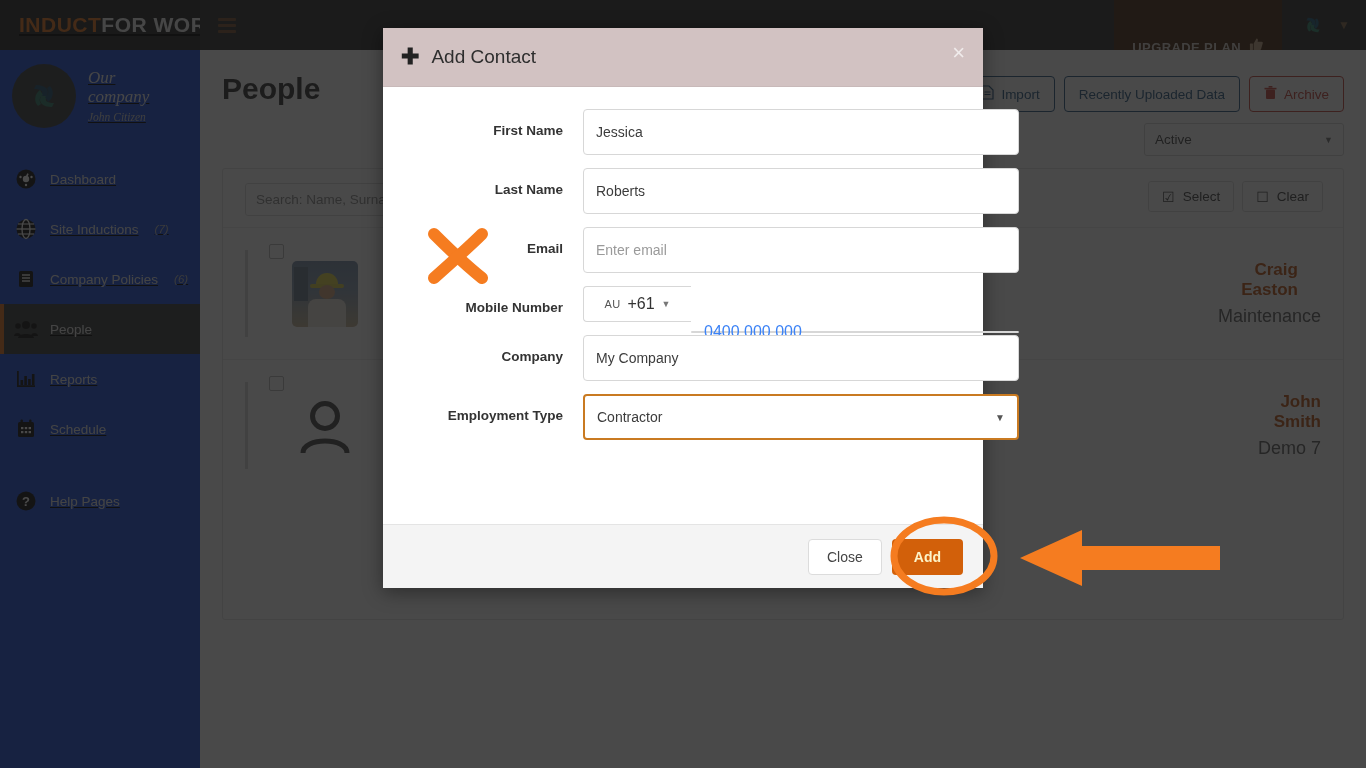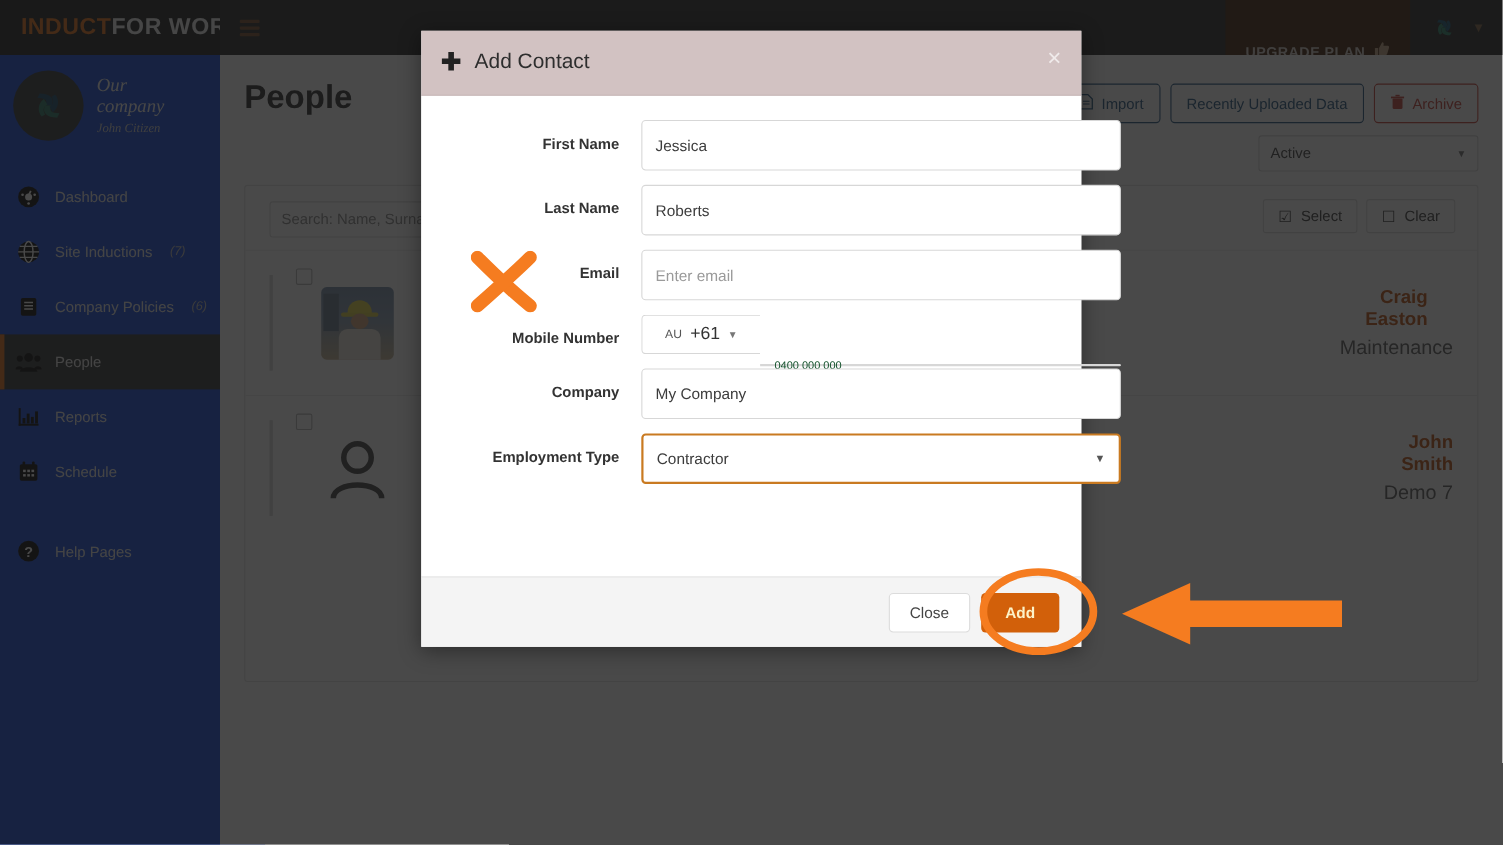--- a/index.html
+++ b/index.html
@@ -11,20 +11,21 @@
     background: #ffffff;
   }
   #app { position: relative; width: 1366px; height: 768px; }
 
   
   #page { position: absolute; inset: 0; background: #ffffff; }
 
   .sidebar {
     position: absolute; left: 0; top: 0; width: 241px; height: 768px;
     background: #1d4ed8;
+    text-decoration: underline;
   }
   .sidebar-brand {
     height: 50px; background: #262828;
     display: flex; align-items: center; justify-content: center;
     font-size: 21px; font-weight: bold; letter-spacing: .5px;
   }
   .brand-a { color: #e8741c; }
   .brand-b { color: #f1f1f1; }
 
   .company-block {
@@ -198,21 +199,21 @@
     width: 108px; border: 1px solid #d7d7d7; border-right: none;
     border-radius: 4px 0 0 4px; background: #fff;
     display: flex; align-items: center; justify-content: center; gap: 7px;
     cursor: pointer;
   }
   .cc-country { font-size: 11px; color: #555; letter-spacing: .3px; }
   .cc-code { font-size: 16px; color: #333; }
   .cc-arrow { font-size: 9px; color: #777; }
   .phone-num {
     flex: 1; border: 1px solid #d7d7d7; border-radius: 0 4px 4px 0; background: #fff;
-    display: flex; align-items: center; padding: 0 12px; font-size: 10px; color: #14532d; margin-top: 45px;
+    display: flex; align-items: center; padding: 0 12px; font-size: 16px; color: #3b82f6; margin-top: 45px;
   }
   .select-input {
     width: 436px; height: 46px; border: 2px solid #c97a21; border-radius: 4px;
     background: #fff; display: flex; align-items: center; justify-content: space-between;
     padding: 0 12px; font-size: 14px; color: #3c3c3c; cursor: pointer;
   }
   .select-input .arr { font-size: 10px; color: #555; }
 
   .modal-footer {
     height: 64px; background: #f4f4f4; border-top: 1px solid #e4e4e4;

